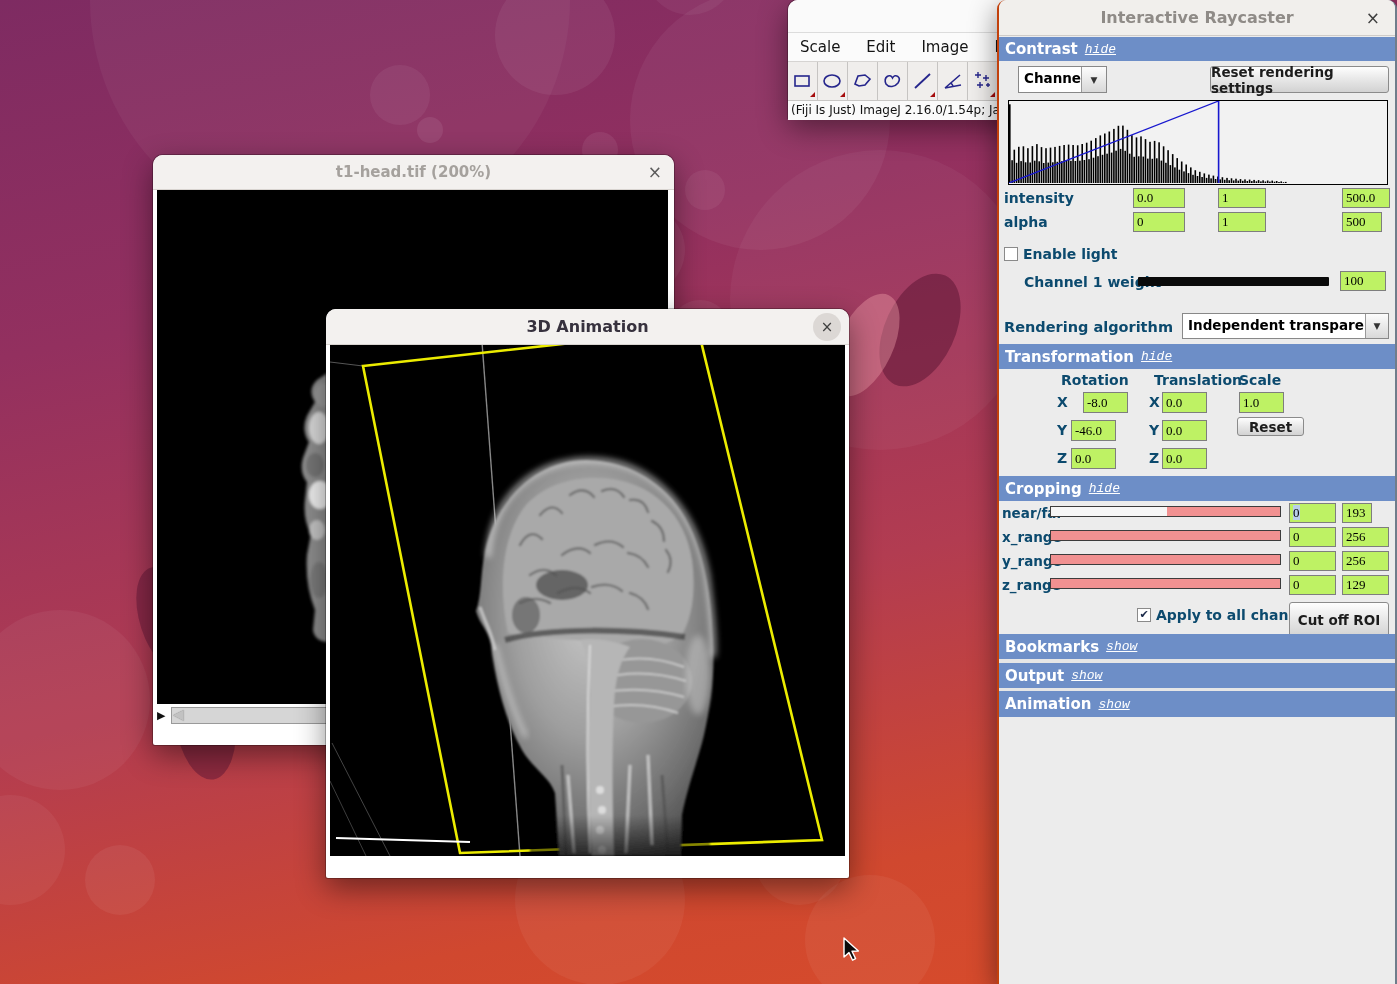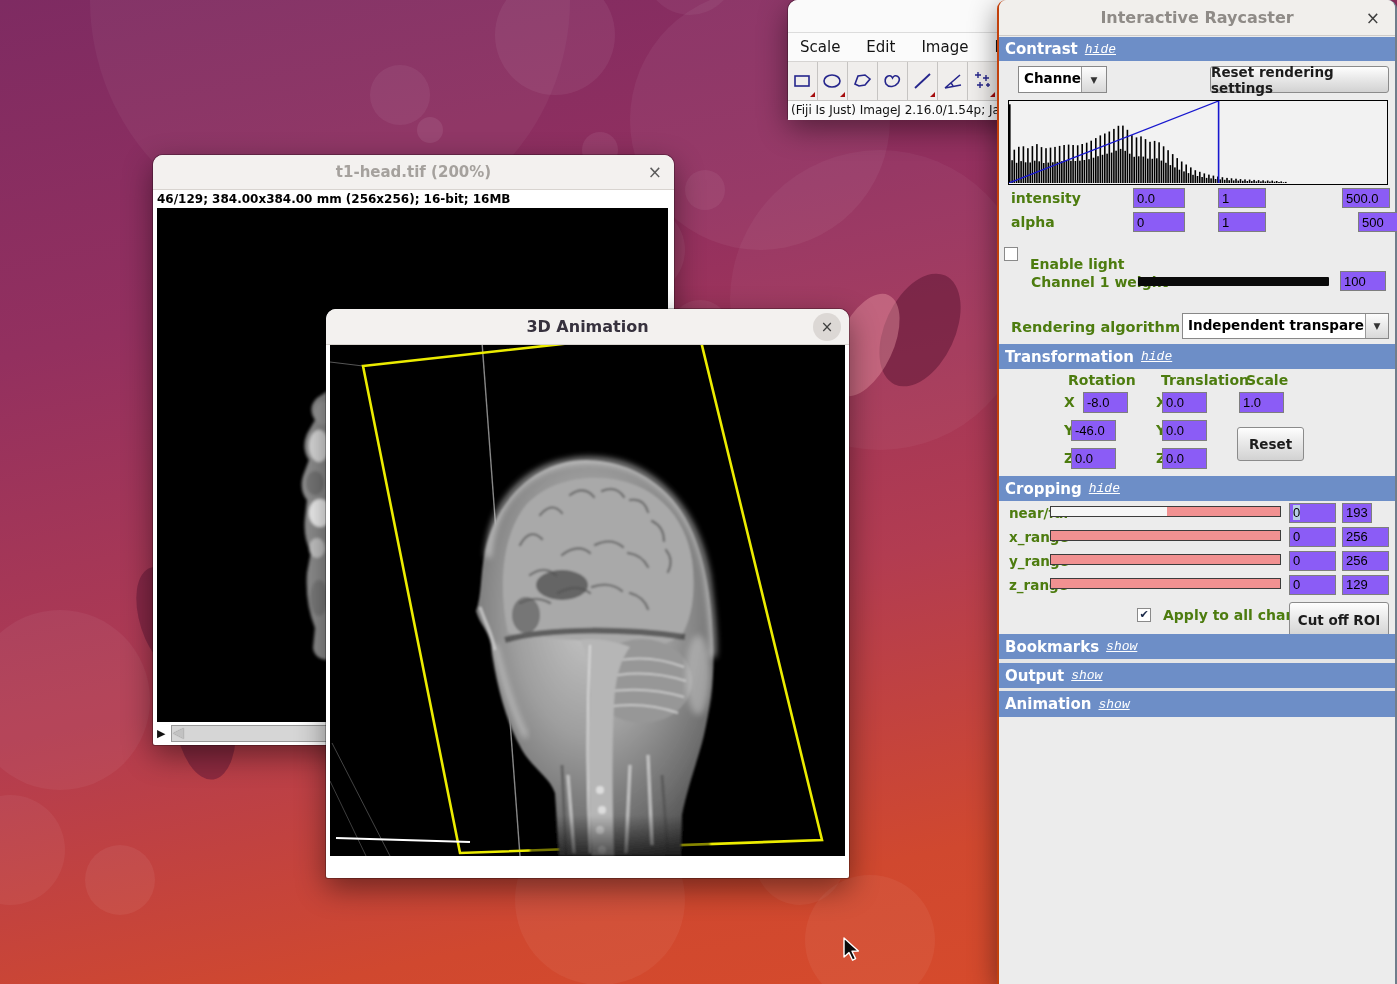--- a/index.html
+++ b/index.html
@@ -51,22 +51,22 @@
       border-left:2px solid #c2410c;border-right:2px solid #6f7d8b;border-radius:9px 9px 0 0;
       box-sizing:border-box;box-shadow:0 8px 28px rgba(0,0,0,.45);}
   #rc-inner{position:relative;width:100%;height:100%;}
   #rc-title{height:35px;background:#f1efec;border-bottom:1px solid #cfccc9;border-radius:8px 8px 0 0;
             display:flex;align-items:center;justify-content:center;position:relative;}
   #rc-title .title{color:#8f8b87;font-size:16px;}
   .rc-sec{position:absolute;left:0;right:0;height:24px;background:#6d8ec7;color:#fff;
           display:flex;align-items:center;padding-left:6px;}
   .rc-sec-title{font-weight:bold;font-size:15px;}
   .rc-sec-link{font-style:italic;text-decoration:underline;font-size:13px;margin-left:7px;color:#fff;font-family:Liberation Mono, monospace;}
-  .rc-label{position:absolute;font-weight:bold;font-size:14px;color:#4d7c0f;margin-left:7px;}
-  .field{position:absolute;border:1px solid #7e7e7e;background:#8b5cf6;font-family:Liberation Sans, sans-serif;
+  .rc-label{position:absolute;font-weight:bold;font-size:14px;color:#0c4a6e;}
+  .field{position:absolute;border:1px solid #7e7e7e;background:#bef264;font-family:Liberation Serif, serif;
          font-size:13px;color:#000;padding:1px 3px;box-sizing:border-box;height:20px;}
   input.field{outline:none;}
   .btn{position:absolute;border:1px solid #8b8b8b;border-radius:3px;
        background:linear-gradient(#fefefe,#e9e9e9 45%,#d2d2d2);
        font-family:"DejaVu Sans",sans-serif;font-weight:bold;font-size:13.5px;color:#1c1c1c;
        display:flex;align-items:center;justify-content:center;box-sizing:border-box;}
   .combo{position:absolute;border:1px solid #888;background:#fff;box-sizing:border-box;display:flex;}
   .combo-text{flex:1;font-weight:bold;font-size:13.5px;padding:3px 0 0 5px;white-space:nowrap;overflow:hidden;}
   .combo-arrow{width:24px;border-left:1px solid #999;background:linear-gradient(#fcfcfc,#d8d8d8);
                display:flex;align-items:center;justify-content:center;font-size:9px;color:#333;}
@@ -109,21 +109,20 @@
   <div class="bge" style="left:838px;top:290px;width:55px;height:110px;background:rgba(240,160,170,.40);transform:rotate(25deg)"></div>
   <div class="bge" style="left:140px;top:565px;width:55px;height:110px;background:rgba(95,21,53,.5);transform:rotate(-18deg)"></div>
   <div class="bge" style="left:175px;top:660px;width:60px;height:120px;background:rgba(95,21,53,.5);transform:rotate(-8deg)"></div>
 </div>
 
 <div class="win" id="t1-win">
   <div class="titlebar">
     <span class="title" style="color:#a5a19d">t1-head.tif (200%)</span>
     <span class="close-x">×</span>
   </div>
-  <div class="statusline">46/129; 384.00x384.00 mm (256x256); 16-bit; 16MB</div>
   <div id="t1-canvas">
     <svg width="511" height="514" viewBox="0 0 511 514">
       <defs>
           <filter id="nb">
             <feGaussianBlur stdDeviation="1.4"></feGaussianBlur>
           </filter>
         </defs>
       <g filter="url(#nb)">
         <path d="M172,182 L160,190 Q150,200 158,212 L150,226 Q144,240 152,252 L146,268 Q142,282 150,292 L148,310 Q146,330 154,344 L150,365 Q148,395 158,420 L156,440 Q158,452 172,452 Z" fill="#8d8d8d"></path>
         <ellipse cx="162" cy="238" rx="10" ry="16" fill="#d8d8d8"></ellipse>
@@ -436,23 +435,23 @@
           <line x1="209.6" y1="0" x2="209.6" y2="82" stroke="#1818cf" stroke-width="1.6"></line>
         </svg>
   </div>
   <span class="rc-label" style="left:5px;top:190px">intensity</span>
   <input class="field" style="left: 134px; top: 188px; width: 52px;" value="0.0">
   <input class="field" style="left: 219px; top: 188px; width: 48px;" value="1">
   <input class="field" style="left: 343px; top: 188px; width: 48px;" value="500.0">
   <span class="rc-label" style="left:5px;top:214px">alpha</span>
   <input class="field" style="left: 134px; top: 212px; width: 52px;" value="0">
   <input class="field" style="left: 219px; top: 212px; width: 48px;" value="1">
-  <input class="field" style="left: 359px; top: 212px; width: 40px;" value="500">
+  <input class="field" style="left: 343px; top: 212px; width: 40px;" value="500">
   <span class="checkbox" style="left:5px;top:247px"></span>
-  <span class="rc-label" style="left:24px;top:256px">Enable light</span>
+  <span class="rc-label" style="left:24px;top:246px">Enable light</span>
   <span class="rc-label" style="left:25px;top:274px">Channel 1 weight</span>
   <div style="position:absolute;left:139px;top:277px;width:191px;height:9px;background:#0a0a0a;border-radius:1px"></div>
   <input class="field" style="left: 341px; top: 271px; width: 46px;" value="100">
   <span class="rc-label" style="left:5px;top:319px;font-size:14.5px">Rendering algorithm</span>
   <div class="combo" style="left:183px;top:313px;width:207px;height:26px">
     <span class="combo-text">Independent transparency</span>
     <span class="combo-arrow" style="width:22px">▼</span>
   </div>
 
   <div class="rc-sec" style="top:344px;height:25px">
@@ -464,21 +463,21 @@
   <span class="rc-label" style="left:240px;top:372px">Scale</span>
   <span class="rc-label" style="left:58px;top:394px">X</span>
   <input class="field" style="left: 84px; top: 392px; width: 45px; height: 21px;" value="-8.0">
   <span class="rc-label" style="left:150px;top:394px">X</span>
   <input class="field" style="left: 163px; top: 392px; width: 45px; height: 21px;" value="0.0">
   <input class="field" style="left: 240px; top: 392px; width: 45px; height: 21px;" value="1.0">
   <span class="rc-label" style="left:58px;top:422px">Y</span>
   <input class="field" style="left: 72px; top: 420px; width: 45px; height: 21px;" value="-46.0">
   <span class="rc-label" style="left:150px;top:422px">Y</span>
   <input class="field" style="left: 163px; top: 420px; width: 45px; height: 21px;" value="0.0">
-  <div class="btn" style="left:238px;top:427px;width:67px;height:34px">Reset</div>
+  <div class="btn" style="left:238px;top:417px;width:67px;height:19px">Reset</div>
   <span class="rc-label" style="left:58px;top:450px">Z</span>
   <input class="field" style="left: 72px; top: 448px; width: 45px; height: 21px;" value="0.0">
   <span class="rc-label" style="left:150px;top:450px">Z</span>
   <input class="field" style="left: 163px; top: 448px; width: 45px; height: 21px;" value="0.0">
 
   <div class="rc-sec" style="top:476px;height:25px">
     <span class="rc-sec-title">Cropping</span>
     <span class="rc-sec-link">hide</span>
   </div>
   <span class="rc-label" style="left:3px;top:505px;font-size:13.5px">near/far</span>

